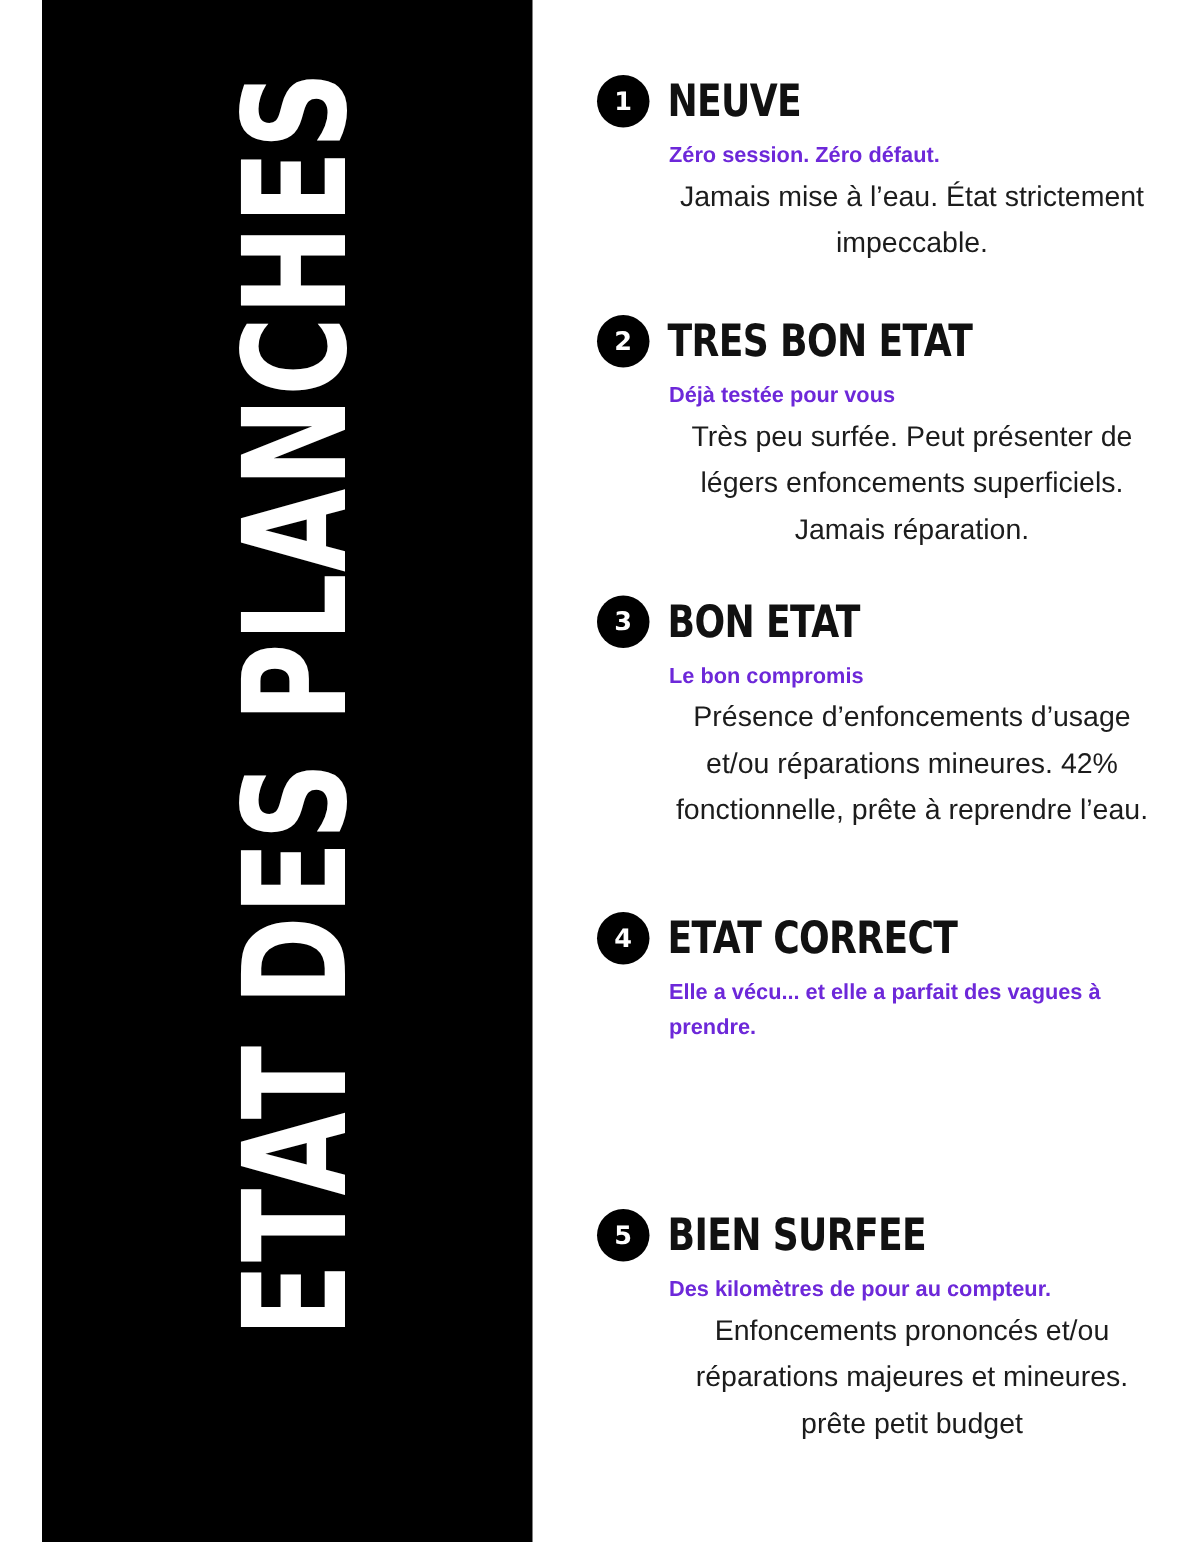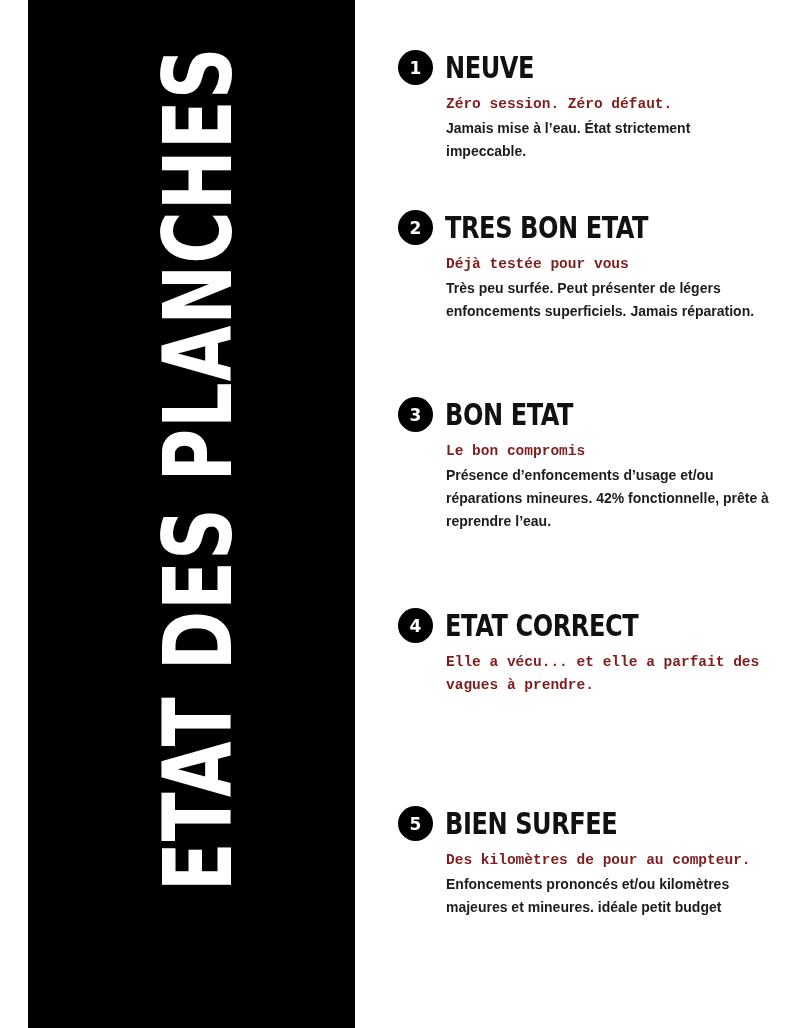--- a/index.html
+++ b/index.html
@@ -86,34 +86,35 @@
     letter-spacing: -0.5px;
     line-height: 1;
     transform: scaleX(0.86) scaleY(1.06);
     transform-origin: left center;
     white-space: nowrap;
   }
   .item-body {
     padding-left: 48px;
   }
   .lede {
-    font-family: Liberation Mono, monospace;
+    font-family: Liberation Sans, sans-serif;
     font-weight: bold;
     font-size: 14.5px;
-    color: #7f1d1d;
+    color: #6d28d9;
     line-height: 1.62;
     margin: 0 0 1px 0;
   }
   .desc {
     font-family: "Liberation Sans", sans-serif;
-    font-weight: bold;
-    font-size: 14px;
+    font-weight: normal;
+    font-size: 19px;
     color: #1c1c1c;
     line-height: 1.62;
     margin: 0;
+    text-align: center;
   }
 </style>
 </head>
 <body>
 
 <div class="page">
 
   <div class="banner">
     <div class="banner-title">ETAT DES PLANCHES</div>
   </div>
@@ -165,18 +166,18 @@
       </div>
     </div>
 
     <div class="item" style="top:806px;">
       <div class="item-head">
         <div class="badge">5</div>
         <div class="item-title">BIEN SURFEE</div>
       </div>
       <div class="item-body">
         <p class="lede">Des kilomètres de pour au compteur.</p>
-        <p class="desc">Enfoncements prononcés et/ou kilomètres majeures et mineures. idéale petit budget</p>
+        <p class="desc">Enfoncements prononcés et/ou réparations majeures et mineures. prête petit budget</p>
       </div>
     </div>
 
   </div>
 </div>
 
 </body></html>

